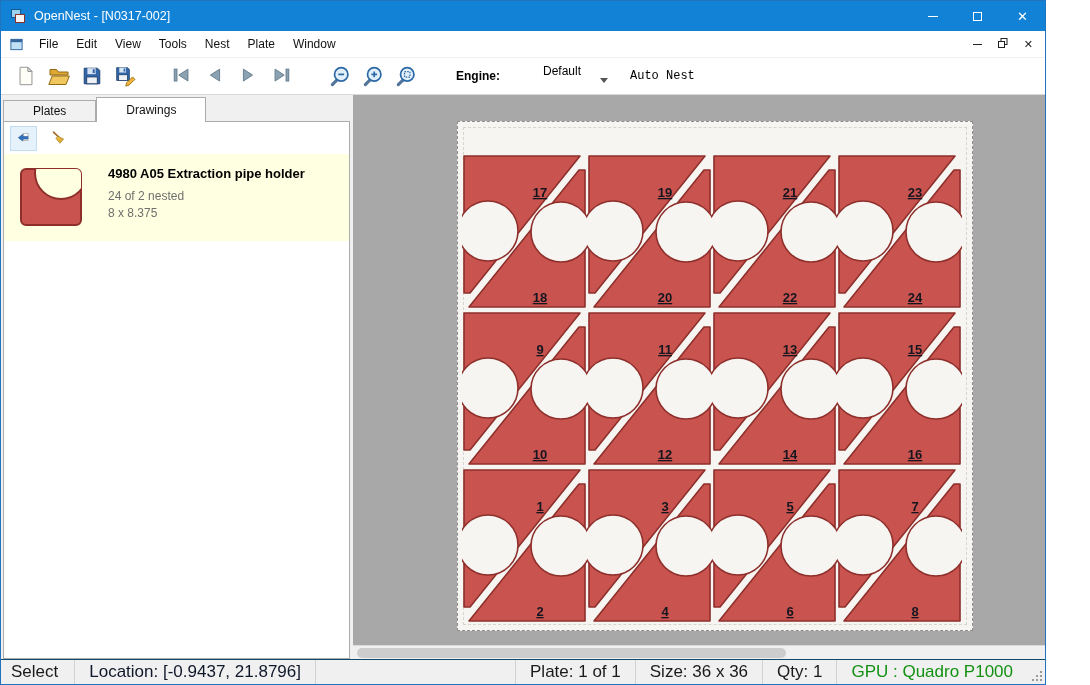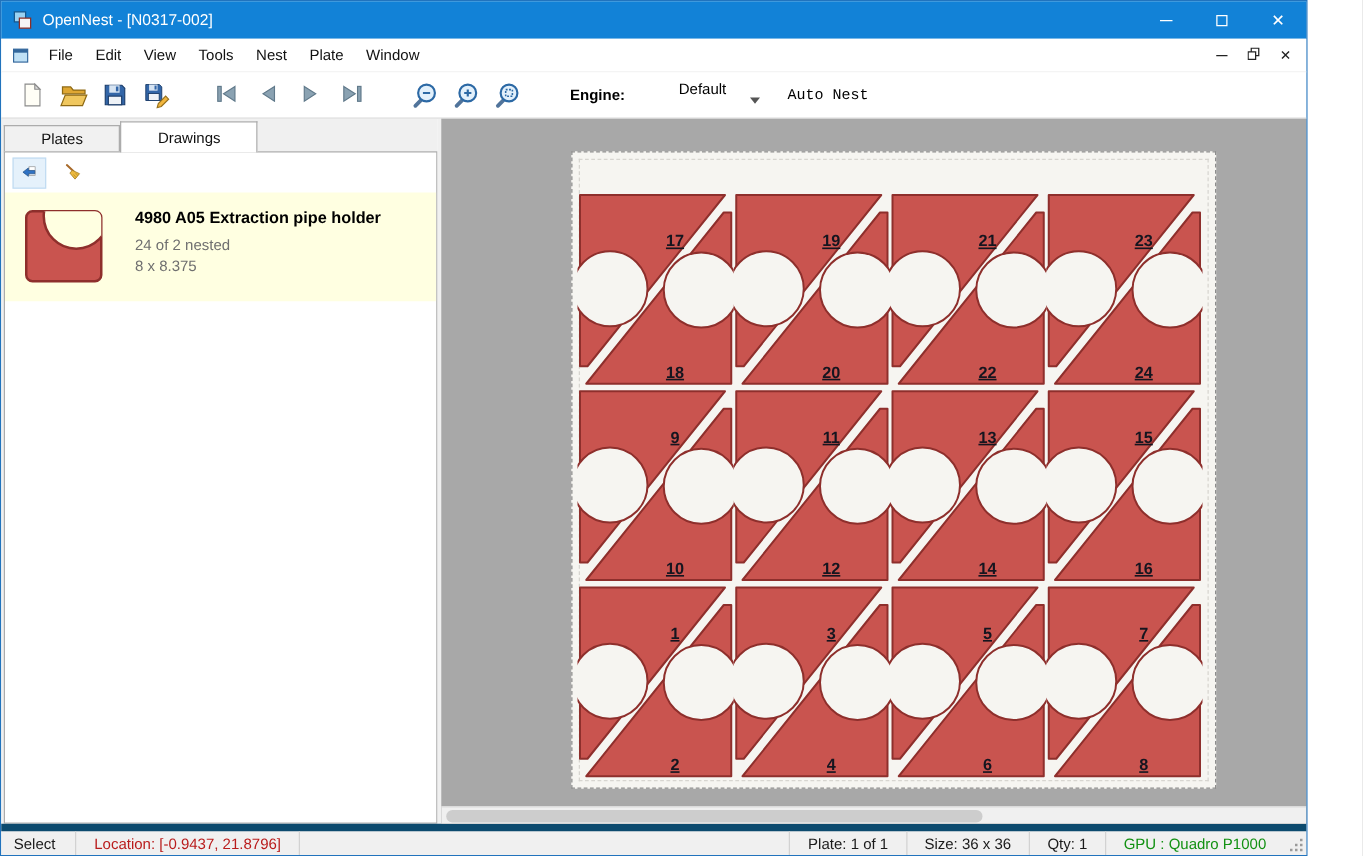--- a/index.html
+++ b/index.html
@@ -57,24 +57,24 @@
   .plate-inner{position:absolute;inset:5px;border:1px dashed #d7d5d0;pointer-events:none;}
   #nest-grid{position:absolute;inset:0;}
   .pair{position:absolute;width:125px;height:157px;}
   .part{fill:#c9544f;stroke:#8e2f2c;stroke-width:1.6;stroke-linejoin:round;}
   .hole{fill:#f6f5f1;stroke:#8e2f2c;stroke-width:1.6;}
   .num{font-family:"Liberation Sans",sans-serif;font-size:13px;font-weight:bold;text-decoration:underline;fill:#15151f;text-anchor:middle;}
   .hscroll{position:absolute;left:0;right:0;bottom:0;height:14px;background:#f0f0f0;border-top:1px solid #dadada;}
   .hthumb{position:absolute;left:4px;top:2px;height:10px;width:62%;background:#cdcdcd;border-radius:5px;}
 
   
-  .statusbar{flex:0 0 25px;background:#f0f0f0;border-top:6px solid #0c4a6e;display:flex;align-items:center;font-size:12px;color:#1a1a1a;}
+  .statusbar{flex:0 0 25px;background:#f0f0f0;border-top:1px solid #0c4a6e;display:flex;align-items:center;font-size:17px;color:#1a1a1a;}
   .sb-sep{width:1px;align-self:stretch;background:#d2d2d2;}
   .sb-mode{padding:0 16px 0 10px;}
-  .sb-loc{color:#b91c1c;padding:0 14px;}
+  .sb-loc{color:#0f172a;padding:0 14px;}
   .sb-spacer{flex:1;}
   .sb-item{padding:0 14px;white-space:nowrap;}
   .sb-gpu{color:#129112;}
   .size-grip{width:18px;height:100%;display:flex;align-items:flex-end;justify-content:flex-end;padding:2px;}
 </style>
 </head>
 <body>
 
 <div class="window">
 

